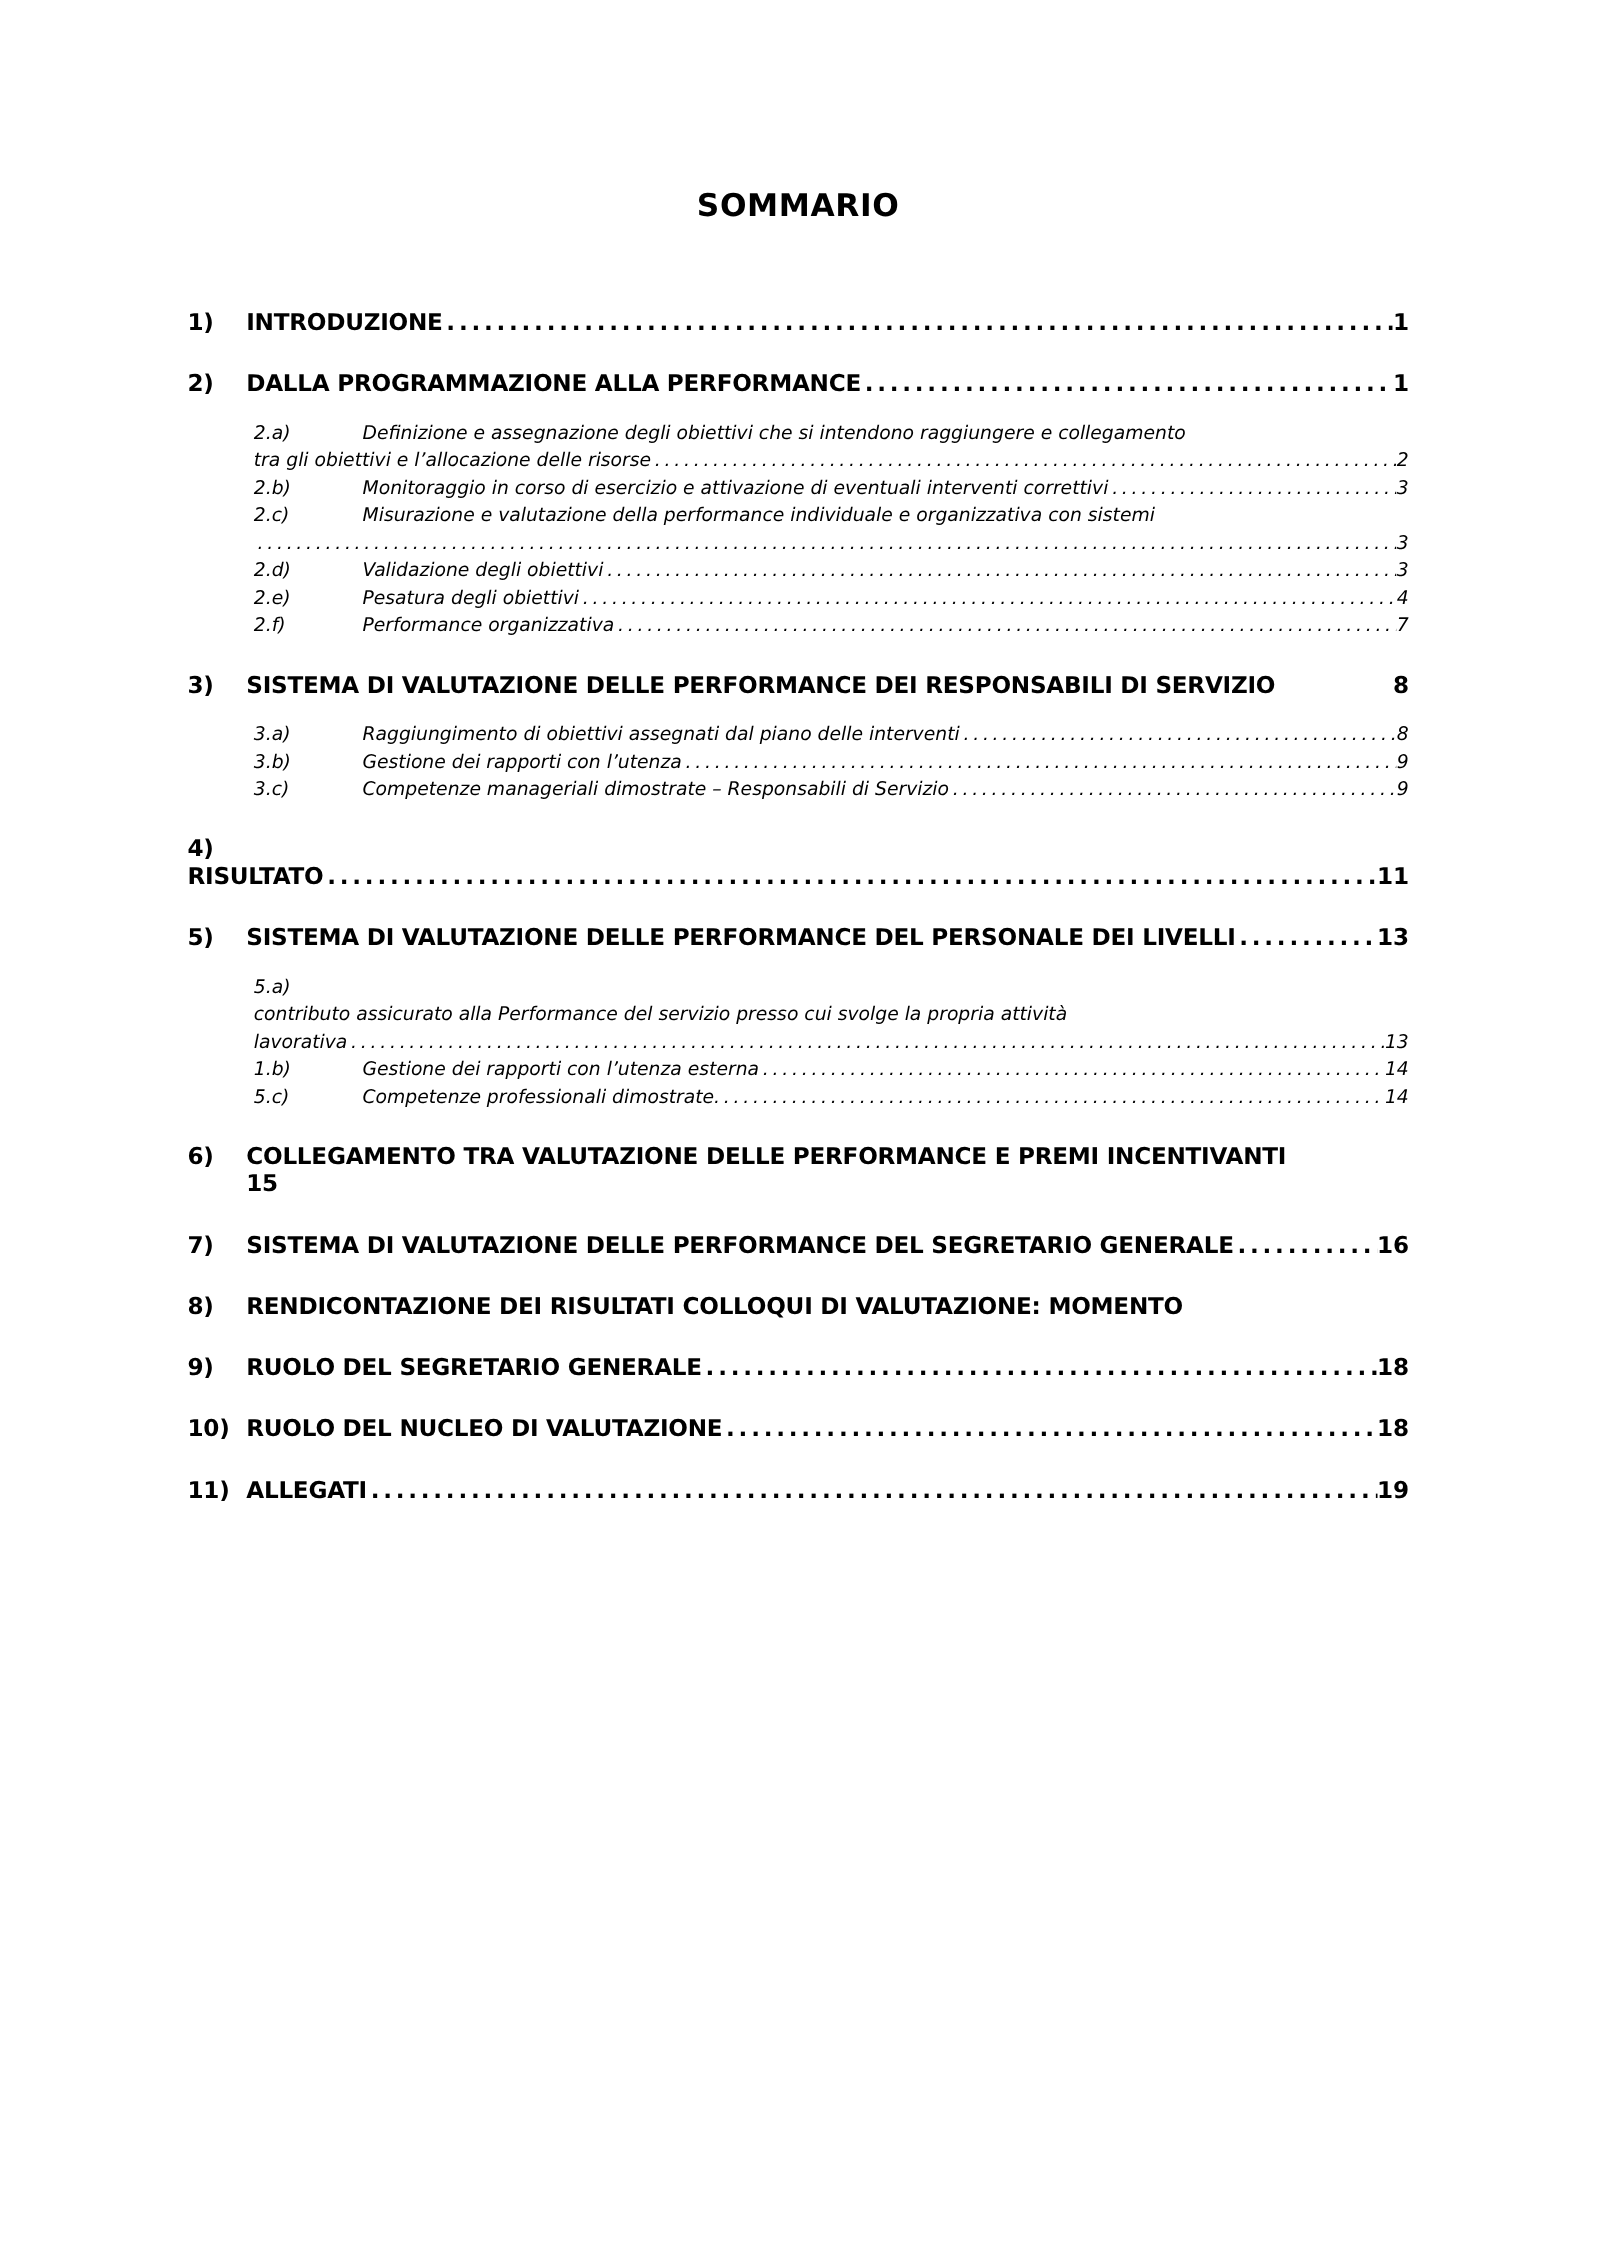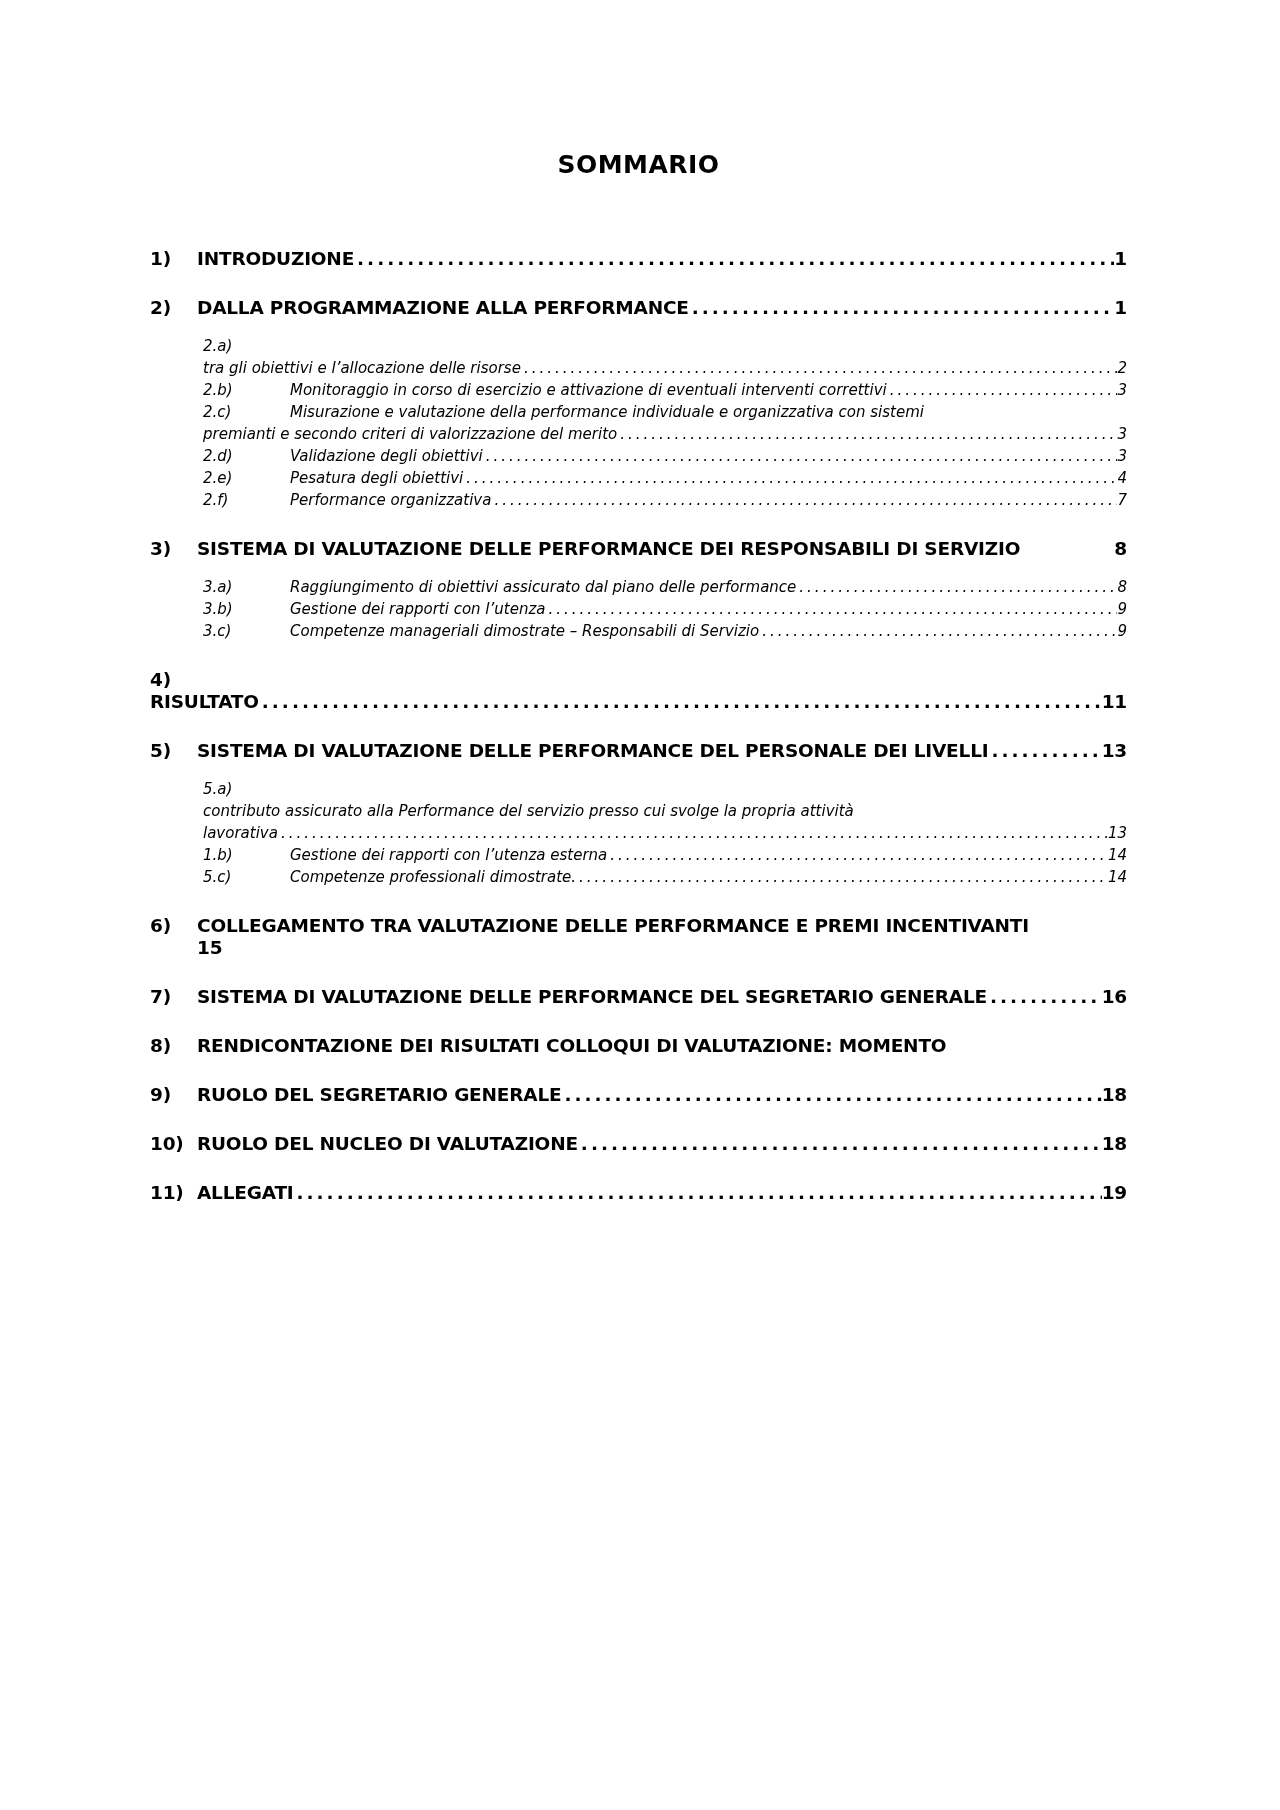--- a/index.html
+++ b/index.html
@@ -80,38 +80,38 @@
           <span class="num">2)</span>
           <span class="txt">DALLA PROGRAMMAZIONE ALLA PERFORMANCE</span>
           <span class="dots"></span>
           <span class="pg">1</span>
         </div>
       </div>
 
       <div class="subgroup">
         <div class="line sub">
           <span class="num">2.a)</span>
+          <span class="txt">Definizione e assegnazione degli obiettivi che si intendono raggiungere e collegamento</span>
         </div>
         <div class="line sub">
           <span class="txt">tra gli obiettivi e l’allocazione delle risorse</span>
           <span class="dots"></span>
           <span class="pg">2</span>
         </div>
         <div class="line sub">
           <span class="num">2.b)</span>
           <span class="txt">Monitoraggio in corso di esercizio e attivazione di eventuali interventi correttivi</span>
           <span class="dots"></span>
           <span class="pg">3</span>
         </div>
         <div class="line sub">
           <span class="num">2.c)</span>
           <span class="txt">Misurazione e valutazione della performance individuale e organizzativa con sistemi</span>
         </div>
         <div class="line sub">
-          <span class="txt">premianti e secondo criteri di valorizzazione del merito</span>
           <span class="dots"></span>
           <span class="pg">3</span>
         </div>
         <div class="line sub">
           <span class="num">2.d)</span>
           <span class="txt">Validazione degli obiettivi</span>
           <span class="dots"></span>
           <span class="pg">3</span>
         </div>
         <div class="line sub">
@@ -133,21 +133,21 @@
           <span class="num">3)</span>
           <span class="txt">SISTEMA DI VALUTAZIONE DELLE PERFORMANCE DEI RESPONSABILI DI SERVIZIO</span>
           <span class="dots blank"></span>
           <span class="pg">8</span>
         </div>
       </div>
 
       <div class="subgroup">
         <div class="line sub">
           <span class="num">3.a)</span>
-          <span class="txt">Raggiungimento di obiettivi assicurato dal piano delle performance</span>
+          <span class="txt">Raggiungimento di obiettivi assegnati dal piano delle interventi</span>
           <span class="dots"></span>
           <span class="pg">8</span>
         </div>
         <div class="line sub">
           <span class="num">3.b)</span>
           <span class="txt">Gestione dei rapporti con l’utenza</span>
           <span class="dots"></span>
           <span class="pg">9</span>
         </div>
         <div class="line sub">

